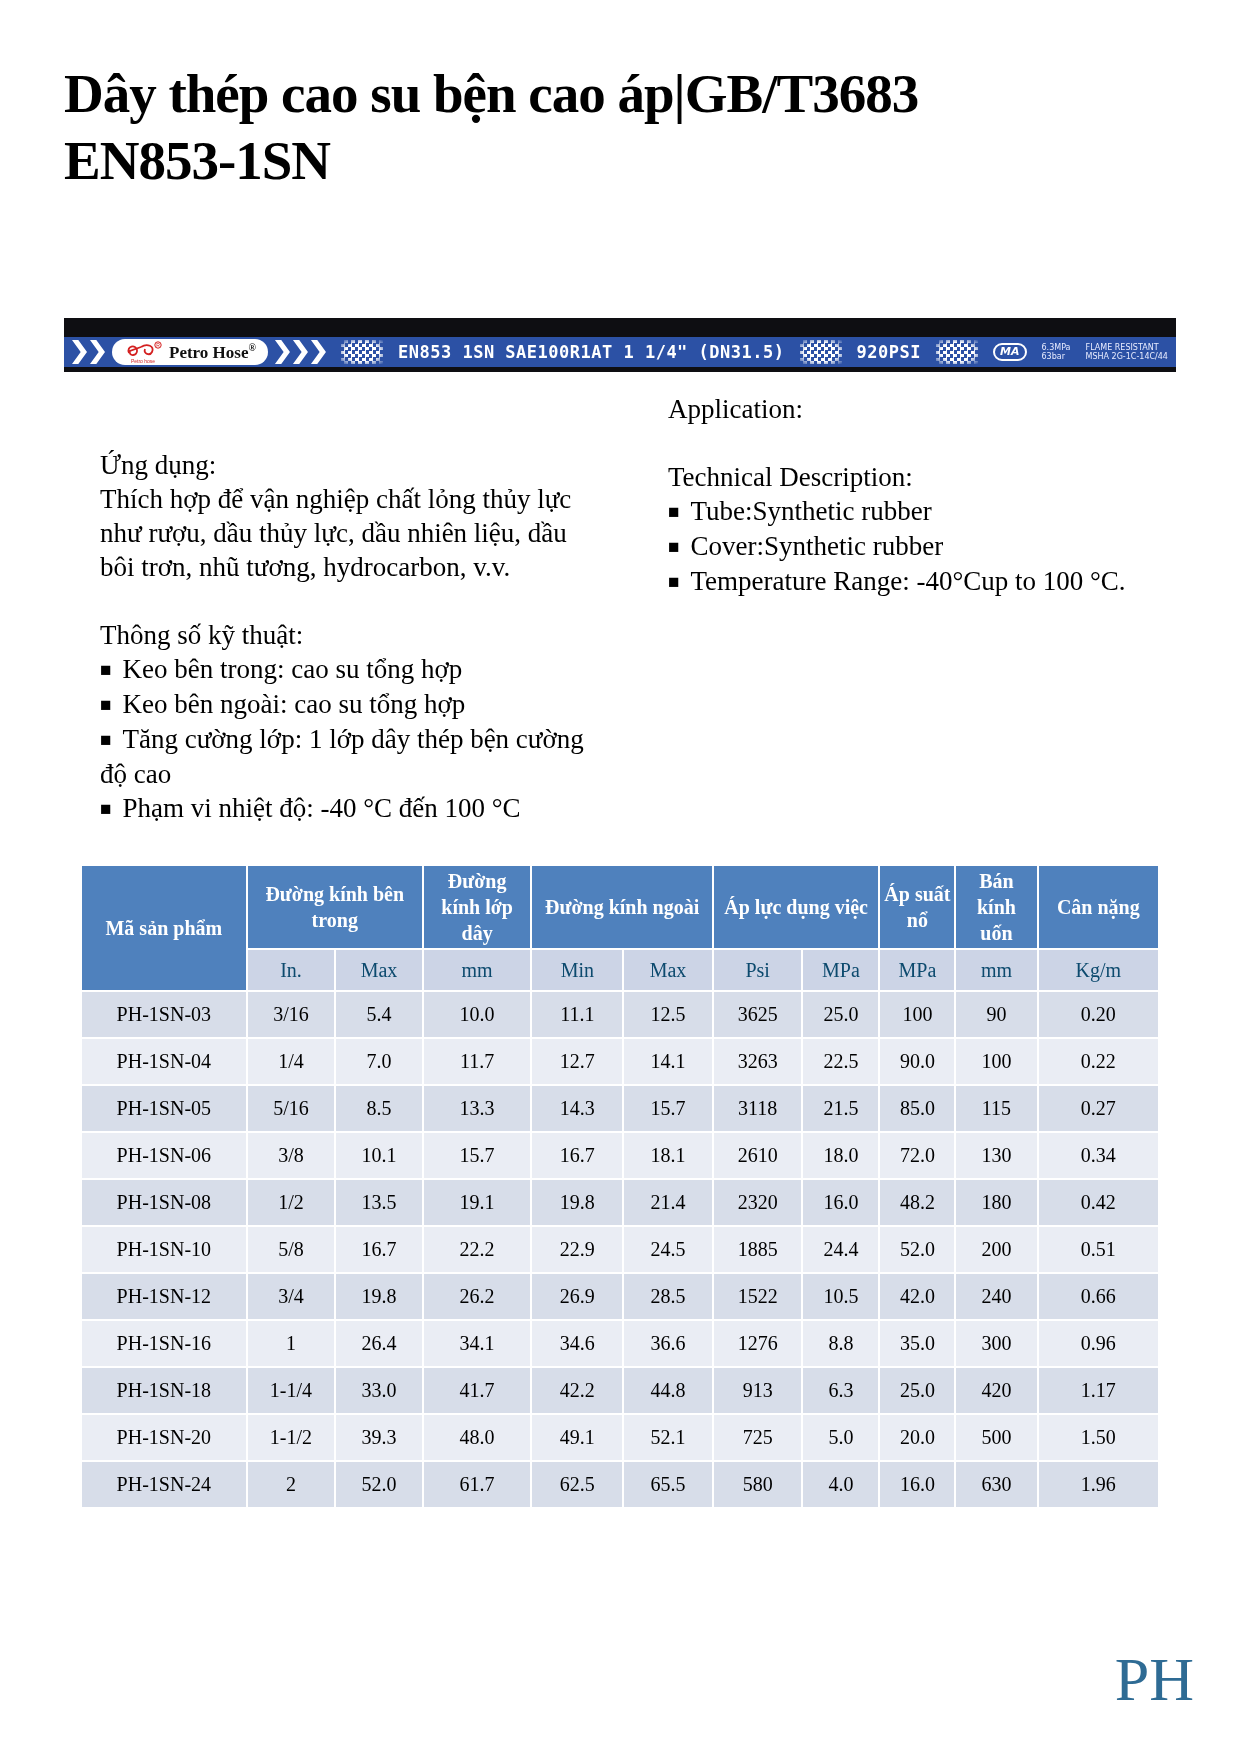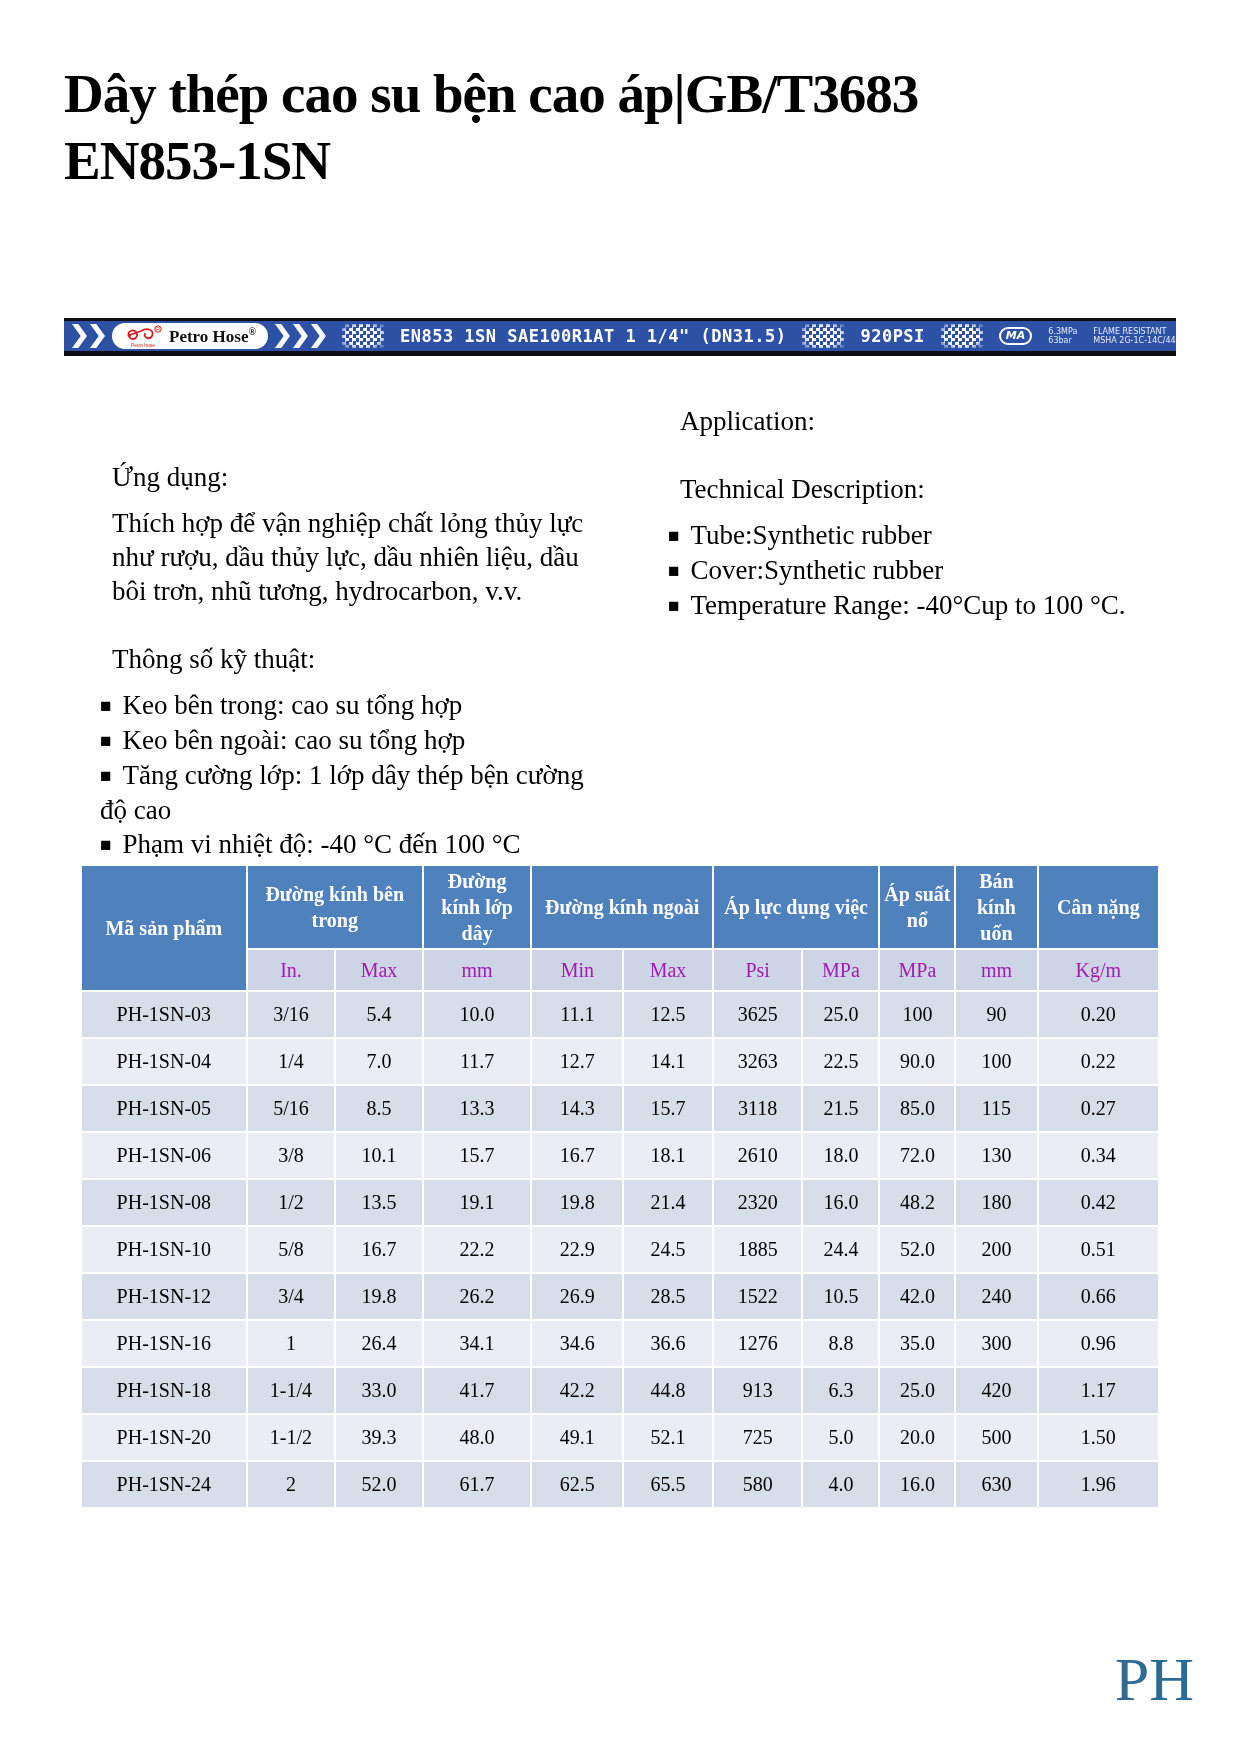--- a/index.html
+++ b/index.html
@@ -12,21 +12,21 @@
     position:absolute;left:64px;top:60px;width:1120px;
     font-weight:bold;font-size:55px;line-height:1.22;letter-spacing:-1px;
   }
   
   .hose{
     position:absolute;left:64px;top:318px;width:1112px;
     background:#0e0e12;padding:3px 0 5px 0;box-sizing:border-box;
   }
   .hose-band{
     height:30px;background:#2c51a5;display:flex;align-items:center;
-    padding:0 8px;gap:16px;justify-content:space-between;overflow:hidden;
+    padding:0 8px;gap:8px;justify-content:space-between;overflow:hidden;margin-top:16px;
   }
   .hose-left{display:flex;align-items:center;gap:3px;}
   .chev{
     width:15px;height:24px;background:#fff;flex:none;
     clip-path:polygon(0 0,42% 0,100% 50%,42% 100%,0 100%,58% 50%);
   }
   .badge{
     background:#fff;border-radius:14px;height:26px;display:flex;align-items:center;
     padding:0 12px;gap:7px;margin:0 4px;flex:none;
   }
@@ -51,34 +51,34 @@
     font-size:11px;padding:0 5px;line-height:14px;
   }
   .tiny{
     display:flex;flex-direction:column;color:#e8ecff;flex:none;
     font-family:"DejaVu Sans",sans-serif;font-size:8px;line-height:9px;white-space:nowrap;
   }
   
   .col{position:absolute;font-size:27px;line-height:34px;}
   .col-vi{left:100px;top:448px;width:496px;}
   .col-en{left:668px;top:392px;width:486px;}
-  .col p{margin:12px;}
+  .col p{margin:0;}
   .col .block-gap{margin-top:34px;}
   ul.specs{list-style:none;margin:0;padding:0;}
   ul.specs li::before{content:"■";font-size:19px;margin-right:11px;vertical-align:2px;}
   
   .spec-table{
     position:absolute;left:80px;top:864px;width:1080px;
     border-collapse:separate;border-spacing:2px;table-layout:fixed;
   }
   .spec-table th,.spec-table td{text-align:center;vertical-align:middle;padding:2px 3px;overflow:hidden;}
   .spec-table thead tr:first-child{height:70px;}
   .spec-table thead tr:last-child{height:40px;}
   th.h1{background:#4f81bd;color:#fff;font-weight:bold;font-size:20px;line-height:1.3;}
-  th.h2{background:#ccd4e6;color:#a21caf;font-weight:normal;font-size:20px;}
+  th.h2{background:#ccd4e6;color:#0c4a6e;font-weight:normal;font-size:20px;}
   .spec-table tbody tr{height:45px;}
   .spec-table tbody td{font-size:20px;}
   tr.row-a td{background:#d7dde9;}
   tr.row-b td{background:#eaedf4;}
   
   .footer{position:absolute;right:46px;top:1648px;display:flex;align-items:center;gap:16px;}
   .footer-text{text-align:center;color:#1d5a7d;font-weight:bold;font-size:27px;line-height:1.17;}
   .footer-logo{color:#2e6b94;font-size:62px;line-height:1;}
 </style>
 </head>

